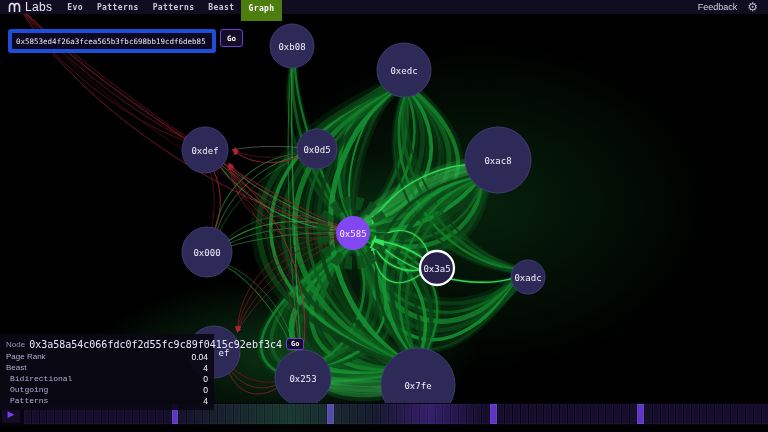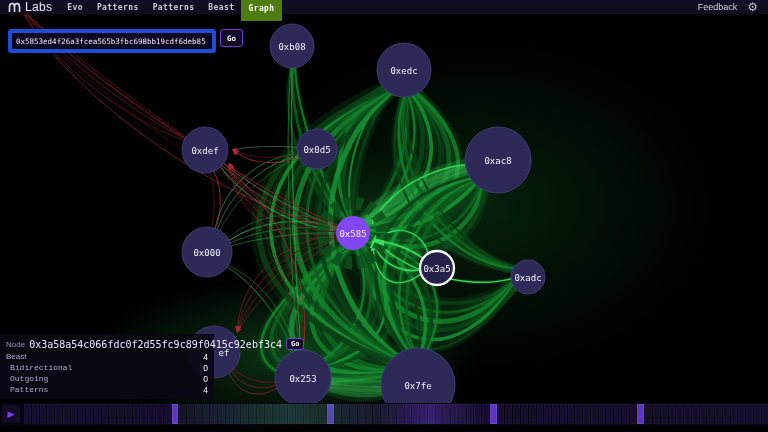--- a/index.html
+++ b/index.html
@@ -342,20 +342,24 @@
     <button class="go-btn">Go</button>
   </div>
 
   <div class="panel">
     <div class="prow head">
       <span class="plabel">Node</span>
       <span class="paddr">0x3a58a54c066fdc0f2d55fc9c89f0415c92ebf3c4</span>
       <button class="go-small">Go</button>
     </div>
     <div class="srow">
+      <span class="sl">Page Rank</span>
+      <span class="sv">0.04</span>
+    </div>
+    <div class="srow">
       <span class="sl">Beast</span>
       <span class="sv">4</span>
     </div>
     <div class="srow indent">
       <span class="sl">Bidirectional</span>
       <span class="sv">0</span>
     </div>
     <div class="srow indent">
       <span class="sl">Outgoing</span>
       <span class="sv">0</span>

